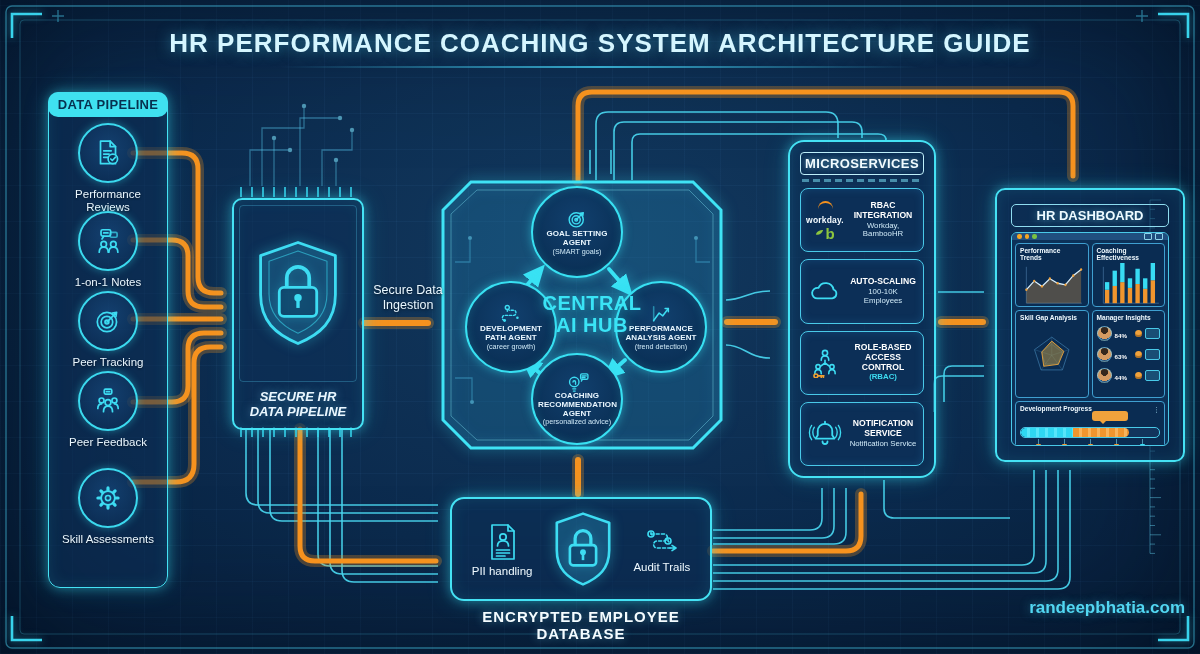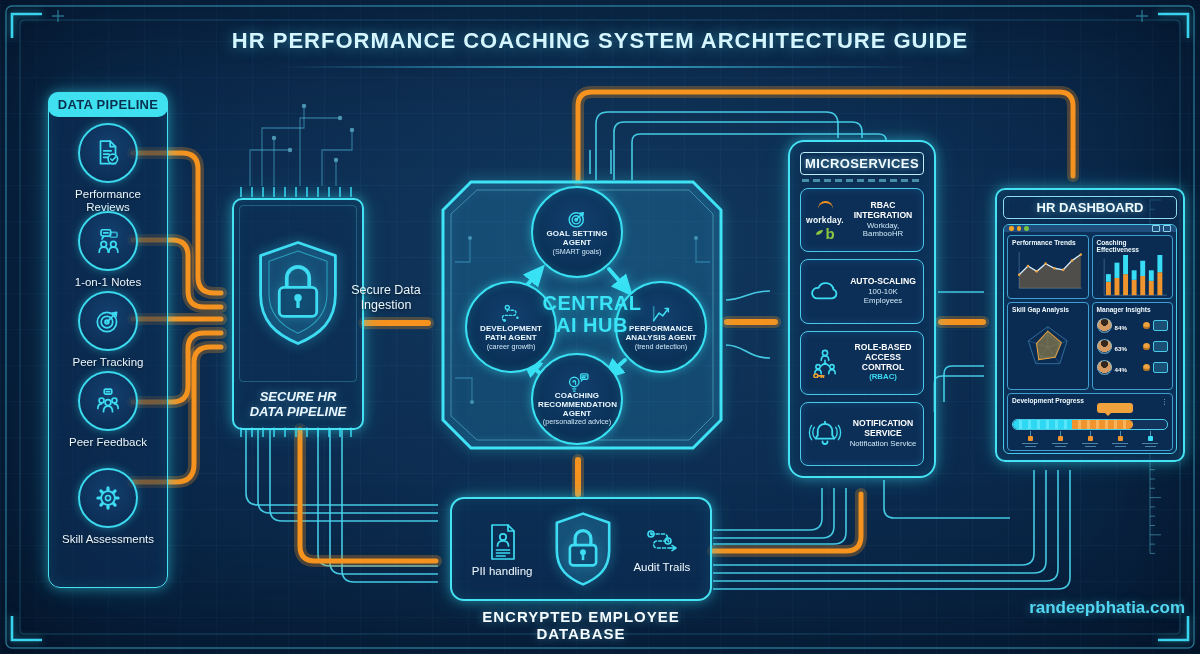--- a/index.html
+++ b/index.html
@@ -20,21 +20,21 @@
   .c{stroke:#49d6ef;stroke-width:1.6;stroke-linejoin:round;opacity:.92;}
   .trace{stroke:rgba(90,205,240,.42);stroke-width:1.3;}
   .tracedot{fill:rgba(120,220,245,.6);}
   .frameline{stroke:rgba(70,195,228,.5);stroke-width:1.4;fill:none;}
   .frameline2{stroke:rgba(70,195,228,.26);stroke-width:1;fill:none;}
   .bracket{stroke:#38d3ec;stroke-width:2.6;fill:none;filter:drop-shadow(0 0 4px rgba(56,211,236,.6));}
   .tick{stroke:rgba(100,210,240,.45);stroke-width:1;}
   .edgechev{fill:#f6921e;filter:drop-shadow(0 0 5px rgba(246,146,30,.8));}
 
   
-  .title{left:0;top:28px;width:100%;text-align:center;font-size:22px;font-weight:bold;
+  .title{left:0;top:28px;width:100%;text-align:center;font-size:26px;font-weight:bold;
     letter-spacing:1px;color:#d5f6ff;text-shadow:0 0 14px rgba(80,220,250,.5);z-index:3;}
   .title-rule{left:280px;top:66px;width:640px;height:2px;z-index:3;
     background:linear-gradient(90deg,transparent,rgba(64,200,235,.8),transparent);}
 
   
   .glowbox{border:2px solid #45e2f4;border-radius:12px;background:rgba(13,48,88,.55);
     box-shadow:0 0 12px rgba(53,224,242,.45),0 0 26px rgba(53,224,242,.18),inset 0 0 16px rgba(53,224,242,.12);
     z-index:2;}
 
   
@@ -57,21 +57,21 @@
   .badge-title{font-size:10px;font-weight:bold;color:#c9f2fb;}
   .badge-sub{font-size:5.5px;color:#7fd9ef;letter-spacing:.3px;}
   .badge-div{width:1px;height:20px;background:rgba(120,220,240,.5);margin:0 2px;}
   .pipe-inner{flex:1;margin:5px;border:1px solid rgba(80,200,235,.3);border-radius:4px;
     display:flex;align-items:center;justify-content:center;}
   .pipe-label{text-align:center;font-size:13px;font-weight:bold;line-height:1.2;padding:2px 0 8px;
     text-shadow:0 0 8px rgba(120,220,250,.5);font-style:italic;}
   .pins-h{position:absolute;height:10px;background:repeating-linear-gradient(90deg,#35cfe8 0 2px,transparent 2px 11px);opacity:.8;z-index:1;}
 
   
-  .ingestion{left:334px;top:283px;width:104px;text-align:center;font-size:12.5px;line-height:1.2;
+  .ingestion{left:356px;top:283px;width:104px;text-align:center;font-size:12.5px;line-height:1.2;
     color:#e9f7ff;z-index:3;text-shadow:0 1px 3px rgba(0,0,0,.6);}
 
   
   #hub{left:441px;top:180px;width:282px;height:270px;z-index:2;}
   #hub .hubsvg{position:absolute;inset:0;filter:drop-shadow(0 0 7px rgba(53,224,242,.55));}
   .agent{position:absolute;width:88px;height:88px;border:2.5px solid #38e0f2;border-radius:50%;
     background:radial-gradient(circle at 50% 38%, #11406e 0%, #0a2f55 75%);
     box-shadow:0 0 10px rgba(53,224,242,.5), inset 0 0 10px rgba(53,224,242,.2);
     display:flex;flex-direction:column;align-items:center;justify-content:center;text-align:center;}
   .agent-name{font-size:8px;font-weight:bold;line-height:1.12;width:78px;letter-spacing:.1px;}
@@ -91,21 +91,21 @@
   .ms-txt{flex:1;text-align:center;line-height:1.12;}
   .ms-name{font-size:8.6px;font-weight:bold;color:#fff;}
   .ms-sub{font-size:7.8px;color:#cfe9f7;margin-top:1px;}
   .ms-sub.rbac{color:#3ddcf2;font-weight:bold;}
   .wd-arc{width:15px;height:6px;border-top:2.5px solid #f6921e;border-radius:50% 50% 0 0/100% 100% 0 0;margin-bottom:-1px;}
   .wd-text{font-size:8.5px;font-weight:bold;color:#f4fbff;letter-spacing:.2px;}
   .bb-row{display:flex;align-items:center;gap:1px;}
   .bb-b{font-size:15px;font-weight:bold;color:#8dc63f;line-height:.8;}
 
   
-  #dash{left:995px;top:188px;width:190px;height:274px;border-radius:10px;display:flex;flex-direction:column;padding:6px;box-sizing:border-box;}
+  #dash{left:995px;top:188px;width:190px;height:274px;border-radius:10px;display:flex;flex-direction:column;padding:14px;box-sizing:border-box;}
   .dash-header{border:1px solid #8fdcef;border-radius:5px;text-align:center;font-size:13px;font-weight:bold;
     padding:3px 0;color:#eefbff;text-shadow:0 0 8px rgba(120,230,250,.6);}
   .dash-window{flex:1;margin-top:5px;border:1px solid #49c9e8;border-radius:6px;background:#0c3158;display:flex;flex-direction:column;overflow:hidden;}
   .chrome{height:13px;background:rgba(38,88,138,.8);display:flex;align-items:center;padding:0 5px;gap:3px;}
   .dot{width:4.5px;height:4.5px;border-radius:50%;}
   .chrome .spacer{flex:1;}
   .winbtn{width:6px;height:5px;border:1px solid #8fd4ea;border-radius:1px;}
   .dash-grid{flex:1;display:flex;flex-direction:column;gap:3px;padding:3px;}
   .dg-row{display:flex;gap:3px;}
   .dcard{flex:1;background:#0a2c52;border:1px solid #3f9fd0;border-radius:4px;padding:3px 4px;position:relative;}

